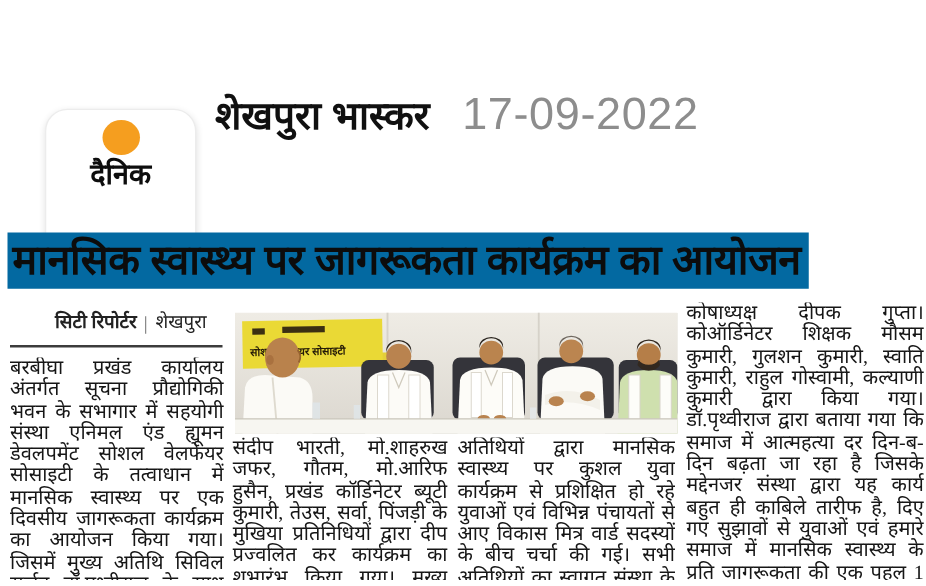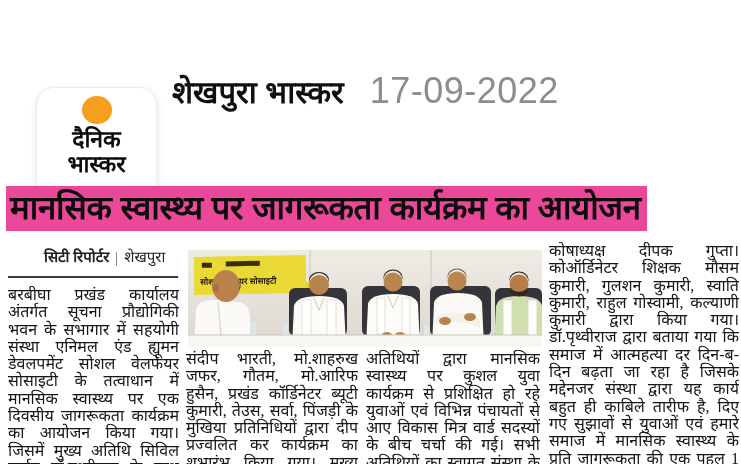--- a/index.html
+++ b/index.html
@@ -59,30 +59,29 @@
   .photo svg{display:block;}
 </style>
 </head>
 <body>
 
 <div class="page">
 
   <div class="logo">
     <div class="logo-sun" style="background-color: rgb(245, 158, 31);"></div>
     <div class="logo-name">दैनिक</div>
-    <div class="logo-name">भास्कर</div>
   </div>
 
   <div class="masthead">
     <span class="edition-title">शेखपुरा भास्कर</span>
     <span class="edition-date">17-09-2022</span>
   </div>
 
   <div class="headline">
-    <span class="hl" style="background-color: #ec4899; margin-top: 44px;">मानसिक स्वास्थ्य पर जागरूकता कार्यक्रम का आयोजन</span>
+    <span class="hl" style="background-color: #0369a1; margin-top: 44px;">मानसिक स्वास्थ्य पर जागरूकता कार्यक्रम का आयोजन</span>
   </div>
 
   <div class="byline">
     <span class="rep">सिटी रिपोर्टर</span>
     <span class="sep"></span>
     <span>शेखपुरा</span>
   </div>
   <div class="col-rule"></div>
 
   <div class="bodycol col1">बरबीघा प्रखंड कार्यालय अंतर्गत सूचना प्रौद्योगिकी भवन के सभागार में सहयोगी संस्था एनिमल एंड ह्यूमन डेवलपमेंट सोशल वेलफेयर सोसाइटी के तत्वाधान में मानसिक स्वास्थ्य पर एक दिवसीय जागरूकता कार्यक्रम का आयोजन किया गया। जिसमें मुख्य अतिथि सिविल सर्जन डॉ.पृथ्वीराज के साथ अतिथियों में रेफरल अस्पताल चिकित्सक डॉ.आनंद और कर्मचारी</div>

